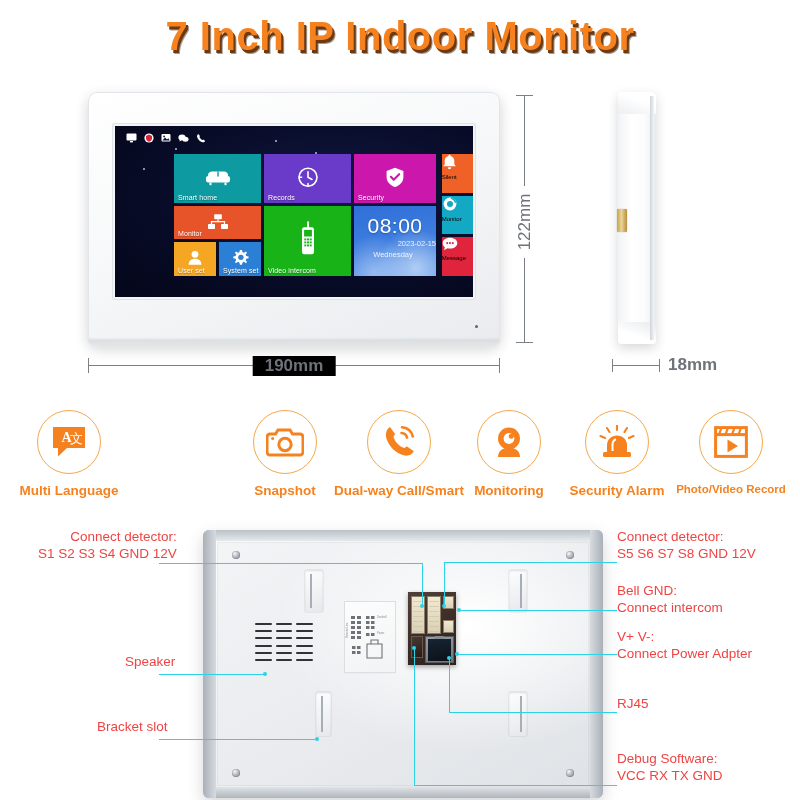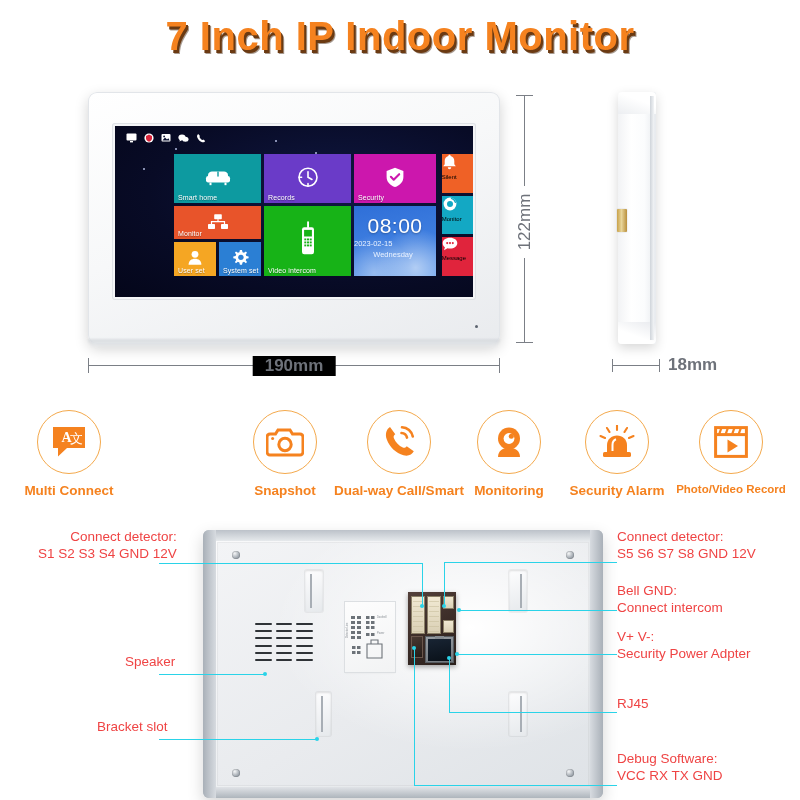--- a/index.html
+++ b/index.html
@@ -80,21 +80,21 @@
     background:
       radial-gradient(ellipse at 75% 88%, rgba(255,255,255,.55) 0%, rgba(255,255,255,0) 45%),
       radial-gradient(ellipse at 25% 95%, rgba(255,255,255,.4) 0%, rgba(255,255,255,0) 40%),
       linear-gradient(170deg,#2f6fd8 0%,#3f7fe0 55%,#5e99ea 100%);
   }
   .clock-time{
     position:absolute;left:0;right:0;top:8px;text-align:center;color:#fff;
     font-size:21px;font-weight:300;letter-spacing:.5px;
     text-shadow:0 1px 2px rgba(0,0,0,.28);
   }
-  .clock-date{position:absolute;left:0;right:0;top:33px;text-align:left;color:#eaf2ff;font-size:7.5px;}
+  .clock-date{position:absolute;left:0;right:0;top:33px;text-align:right;color:#eaf2ff;font-size:7.5px;}
   .clock-day {position:absolute;left:0;right:4px;top:44px;text-align:center;color:#eaf2ff;font-size:7.5px;}
 
   .cam-dot{position:absolute;right:22px;bottom:16px;width:3px;height:3px;border-radius:50%;background:#5d6470;}
 
   
   .dim-v{position:absolute;left:508px;top:95px;width:34px;height:248px;}
   .dim-v .line{position:absolute;left:16px;top:0;bottom:0;width:1px;background:#7b7f86;}
   .dim-v .cap{position:absolute;left:8px;width:17px;height:1px;background:#7b7f86;}
   .dim-v .cap.t{top:0;} .dim-v .cap.b{bottom:0;}
   .dim-v .txt{
@@ -497,21 +497,21 @@
   <div class="features">
 
     <div class="feat" style="left:12px">
       <div class="circle">
         <svg width="36" height="34" viewBox="0 0 36 34">
             <path d="M2 2 H34 V23 H16 L7 31.5 V23 H2 Z" fill="#F5821F"></path>
             <text x="10.5" y="17" font-family="Liberation Serif, serif" font-size="14" font-weight="bold" fill="#fff">A</text>
             <text x="19" y="17.5" font-family="Liberation Sans, sans-serif" font-size="13" fill="#fff">文</text>
           </svg>
       </div>
-      <div class="flabel">Multi Connect</div>
+      <div class="flabel">Multi Language</div>
     </div>
 
 
     <div class="feat" style="left:228px">
       <div class="circle">
         <svg width="38" height="30" viewBox="0 0 38 30">
             <path d="M12 3 H24 L26.5 7 H34 C35.7 7 37 8.3 37 10 V25 C37 26.7 35.7 28 34 28 H4 C2.3 28 1 26.7 1 25 V10 C1 8.3 2.3 7 4 7 H9.5 Z" fill="none" stroke="#F5821F" stroke-width="3"></path>
             <circle cx="19" cy="17.5" r="6.2" fill="none" stroke="#F5821F" stroke-width="3"></circle>
             <circle cx="6.6" cy="11.6" r="1.5" fill="#F5821F"></circle>
           </svg>
@@ -715,21 +715,21 @@
 
   <div class="callout r" style="left:617px;top:582px;">
     <div>Bell GND:</div>
     <div>Connect intercom</div>
   </div>
   <div class="lead h" style="left:459px;top:610px;width:158px;"></div>
   <div class="dot" style="left:457px;top:608px;"></div>
 
   <div class="callout r" style="left:617px;top:628px;">
     <div>V+ V-:</div>
-    <div>Security Power Adpter</div>
+    <div>Connect Power Adpter</div>
   </div>
   <div class="lead h" style="left:457px;top:654px;width:160px;"></div>
   <div class="dot" style="left:455px;top:652px;"></div>
 
   <div class="callout r" style="left:617px;top:695px;">
     <div>RJ45</div>
   </div>
   <div class="lead h" style="left:449px;top:712px;width:168px;"></div>
   <div class="lead v" style="left:449px;top:658px;height:55px;"></div>
   <div class="dot" style="left:447px;top:656px;"></div>

